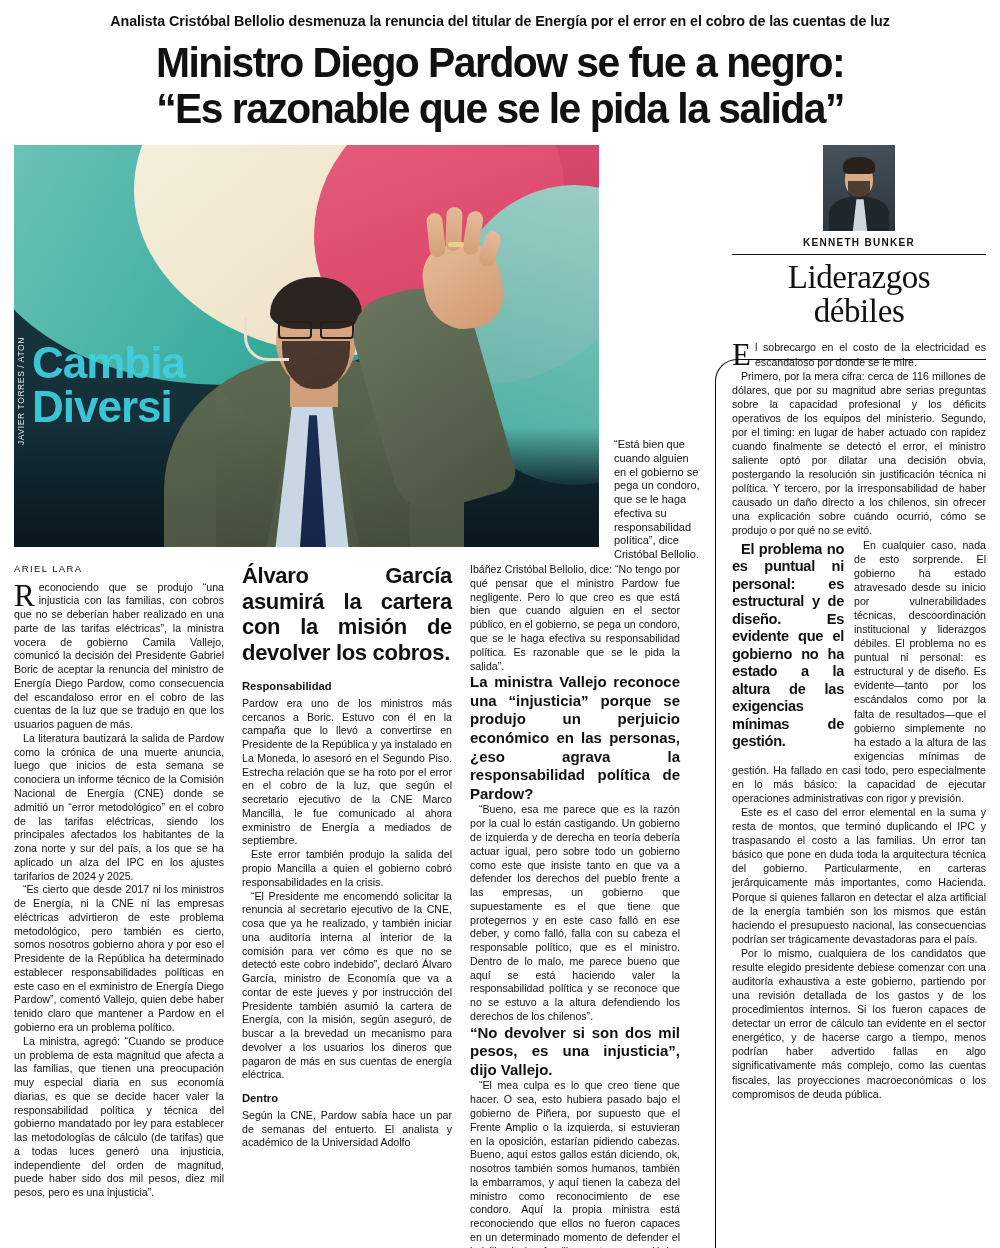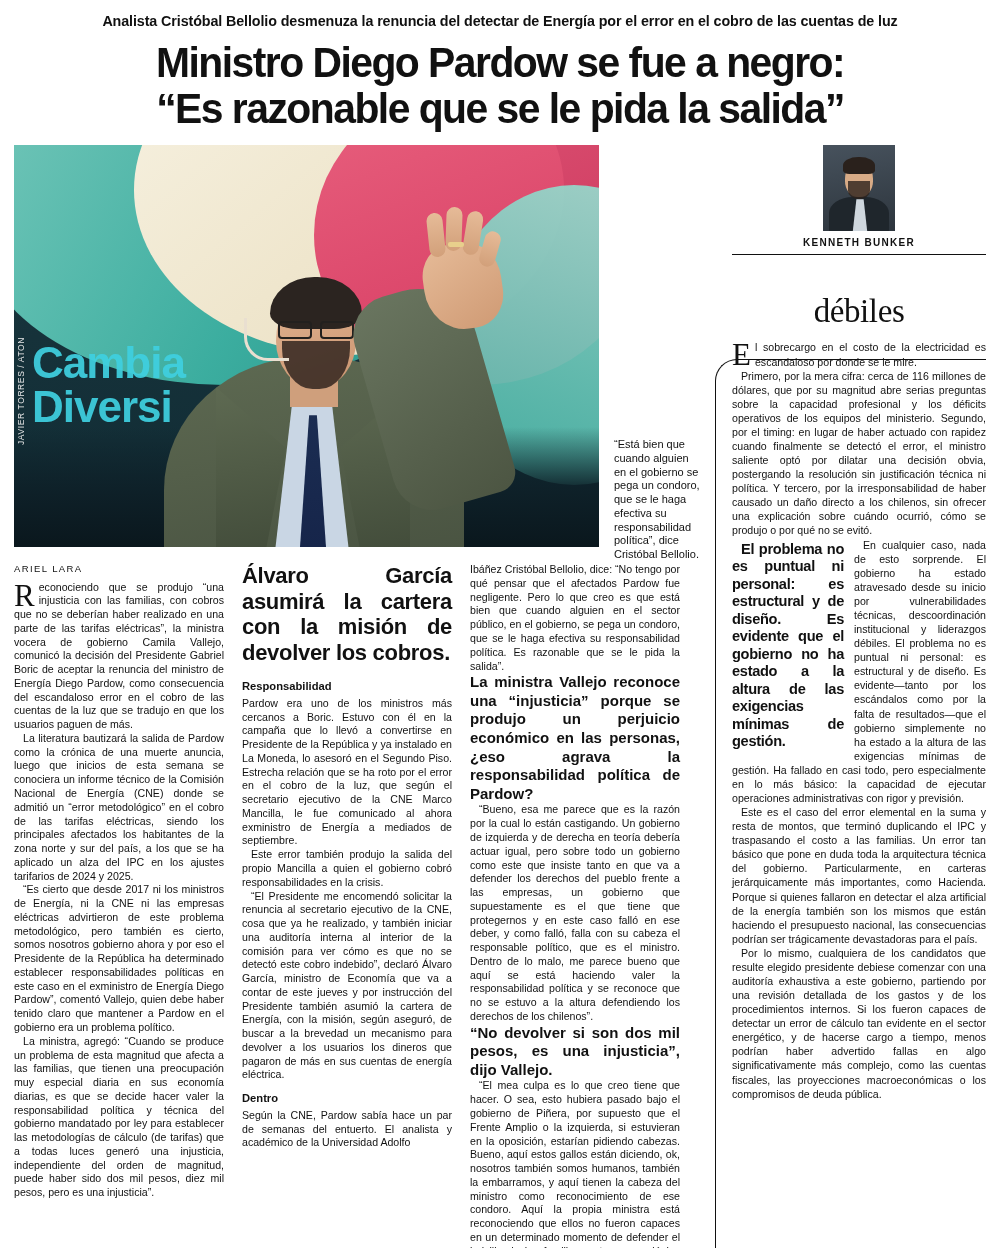--- a/index.html
+++ b/index.html
@@ -410,21 +410,21 @@
     line-height: 1.24;
   }
   .bold-q p { text-indent: 0; margin: 0; }
   .clear { clear: both; }
 </style>
 </head>
 <body>
 
 <div class="page">
 
-  <div class="kicker">Analista Cristóbal Bellolio desmenuza la renuncia del detectar de Energía por el error en el cobro de las cuentas de luz</div>
+  <div class="kicker">Analista Cristóbal Bellolio desmenuza la renuncia del titular de Energía por el error en el cobro de las cuentas de luz</div>
 
   <h1 class="headline">
     <span>Ministro Diego Pardow se fue a negro:</span>
     <span class="l2">“Es razonable que se le pida la salida”</span>
   </h1>
 
   <div class="content">
 
     <div class="photo-wrap">
       <div class="photo">
@@ -471,21 +471,21 @@
       <div class="col-photo">
         <div class="cp-body"></div>
         <div class="cp-shirt"></div>
         <div class="cp-head"></div>
         <div class="cp-hair"></div>
         <div class="cp-beard"></div>
       </div>
       <div class="col-name">Kenneth Bunker</div>
       <div class="col-rule"></div>
       <div class="col-title">
-        <br>
+        <span>Liderazgos</span><br>
         <span>débiles</span>
       </div>
       <div class="col-body">
         <p class="first"><span class="dropcap">E</span><span>l sobrecargo en el costo de la electricidad es escandaloso por donde se le mire.</span></p>
         <p>Primero, por la mera cifra: cerca de 116 millones de dólares, que por su magnitud abre serias preguntas sobre la capacidad profesional y los déficits operativos de los equipos del ministerio. Segundo, por el timing: en lugar de haber actuado con rapidez cuando finalmente se detectó el error, el ministro saliente optó por dilatar una decisión obvia, postergando la resolución sin justificación técnica ni política. Y tercero, por la irresponsabilidad de haber causado un daño directo a los chilenos, sin ofrecer una explicación sobre cuándo ocurrió, cómo se produjo o por qué no se evitó.</p>
         <p>
           <span class="col-pull">El problema no es puntual ni personal: es estructural y de diseño. Es evidente que el gobierno no ha estado a la altura de las exigencias mínimas de gestión.</span>
           <span>En cualquier caso, nada de esto sorprende. El gobierno ha estado atravesado desde su inicio por vulnerabilidades técnicas, descoordinación institucional y liderazgos débiles. El problema no es puntual ni personal: es estructural y de diseño. Es evidente—tanto por los escándalos como por la falta de resultados—que el gobierno simplemente no ha estado a la altura de las exigencias mínimas de gestión. Ha fallado en casi todo, pero especialmente en lo más básico: la capacidad de ejecutar operaciones administrativas con rigor y previsión.</span>
         </p>
         <p>Este es el caso del error elemental en la suma y resta de montos, que terminó duplicando el IPC y traspasando el costo a las familias. Un error tan básico que pone en duda toda la arquitectura técnica del gobierno. Particularmente, en carteras jerárquicamente más importantes, como Hacienda. Porque si quienes fallaron en detectar el alza artificial de la energía también son los mismos que están haciendo el presupuesto nacional, las consecuencias podrían ser trágicamente devastadoras para el país.</p>
@@ -507,21 +507,21 @@
         <div class="lede">Álvaro García asumirá la cartera con la misión de devolver los cobros.</div>
         <div class="subhead">Responsabilidad</div>
         <p class="noind">Pardow era uno de los ministros más cercanos a Boric. Estuvo con él en la campaña que lo llevó a convertirse en Presidente de la República y ya instalado en La Moneda, lo asesoró en el Segundo Piso. Estrecha relación que se ha roto por el error en el cobro de la luz, que según el secretario ejecutivo de la CNE Marco Mancilla, le fue comunicado al ahora exministro de Energía a mediados de septiembre.</p>
         <p>Este error también produjo la salida del propio Mancilla a quien el gobierno cobró responsabilidades en la crisis.</p>
         <p>“El Presidente me encomendó solicitar la renuncia al secretario ejecutivo de la CNE, cosa que ya he realizado, y también iniciar una auditoría interna al interior de la comisión para ver cómo es que no se detectó este cobro indebido”, declaró Álvaro García, ministro de Economía que va a contar de este jueves y por instrucción del Presidente también asumió la cartera de Energía, con la misión, según aseguró, de buscar a la brevedad un mecanismo para devolver a los usuarios los dineros que pagaron de más en sus cuentas de energía eléctrica.</p>
         <div class="subhead">Dentro</div>
         <p class="noind">Según la CNE, Pardow sabía hace un par de semanas del entuerto. El analista y académico de la Universidad Adolfo</p>
       </div>
 
       <div class="col col3">
-        <p class="noind">Ibáñez Cristóbal Bellolio, dice: “No tengo por qué pensar que el afectados Pardow fue negligente. Pero lo que creo es que está bien que cuando alguien en el sector público, en el gobierno, se pega un condoro, que se le haga efectiva su responsabilidad política. Es razonable que se le pida la salida”.</p>
+        <p class="noind">Ibáñez Cristóbal Bellolio, dice: “No tengo por qué pensar que el ministro Pardow fue negligente. Pero lo que creo es que está bien que cuando alguien en el sector público, en el gobierno, se pega un condoro, que se le haga efectiva su responsabilidad política. Es razonable que se le pida la salida”.</p>
         <div class="bold-q">
             <p>La ministra Vallejo reconoce una “injusticia” porque se produjo un perjuicio económico en las personas, ¿eso agrava la responsabilidad política de Pardow?</p>
           </div>
         <p>“Bueno, esa me parece que es la razón por la cual lo están castigando. Un gobierno de izquierda y de derecha en teoría debería actuar igual, pero sobre todo un gobierno como este que insiste tanto en que va a defender los derechos del pueblo frente a las empresas, un gobierno que supuestamente es el que tiene que protegernos y en este caso falló en ese deber, y como falló, falla con su cabeza el responsable político, que es el ministro. Dentro de lo malo, me parece bueno que aquí se está haciendo valer la responsabilidad política y se reconoce que no se estuvo a la altura defendiendo los derechos de los chilenos”.</p>
         <div class="bold-q">
             <p>“No devolver si son dos mil pesos, es una injusticia”, dijo Vallejo.</p>
           </div>
         <p>“El mea culpa es lo que creo tiene que hacer. O sea, esto hubiera pasado bajo el gobierno de Piñera, por supuesto que el Frente Amplio o la izquierda, si estuvieran en la oposición, estarían pidiendo cabezas. Bueno, aquí estos gallos están diciendo, ok, nosotros también somos humanos, también la embarramos, y aquí tienen la cabeza del ministro como reconocimiento de ese condoro. Aquí la propia ministra está reconociendo que ellos no fueron capaces en un determinado momento de defender el bolsillo de las familias, entonces es lógico que tenga que pagar políticamente el ministro”.</p>
       </div>
 

